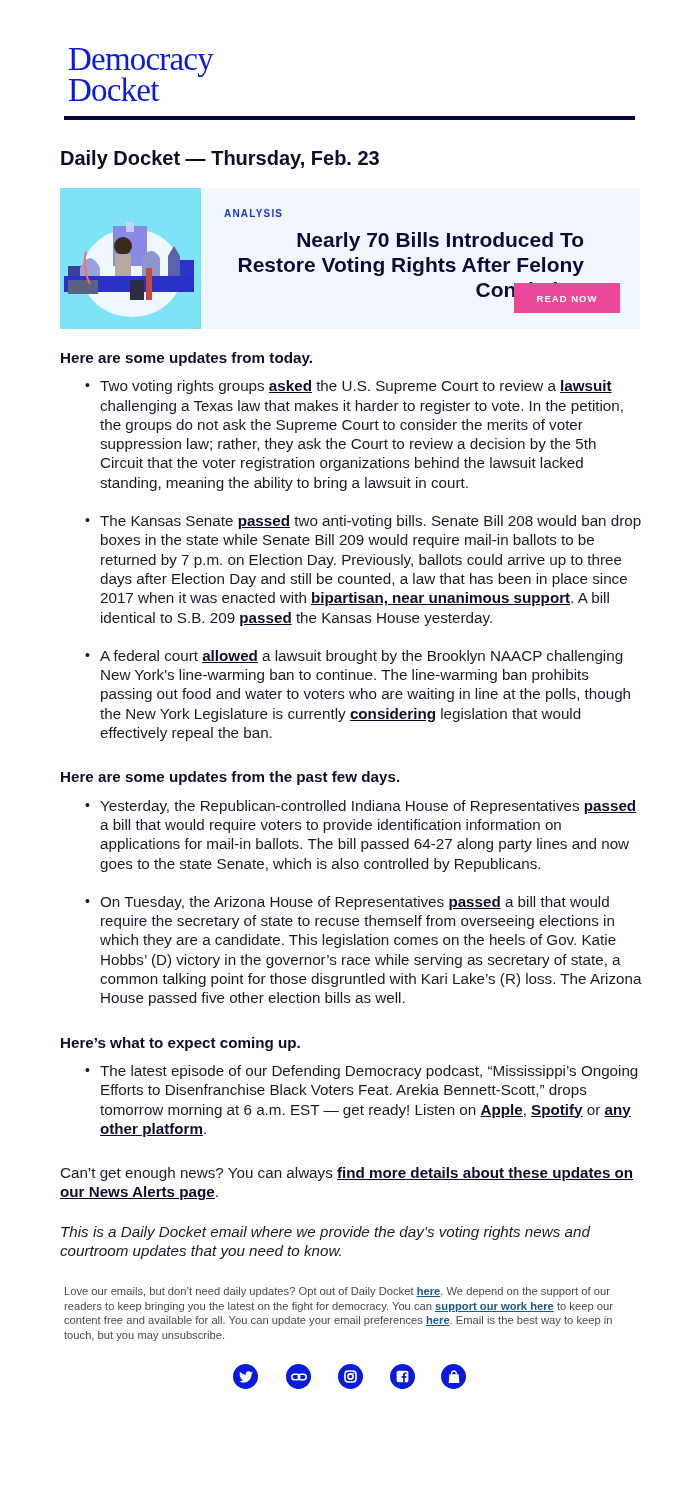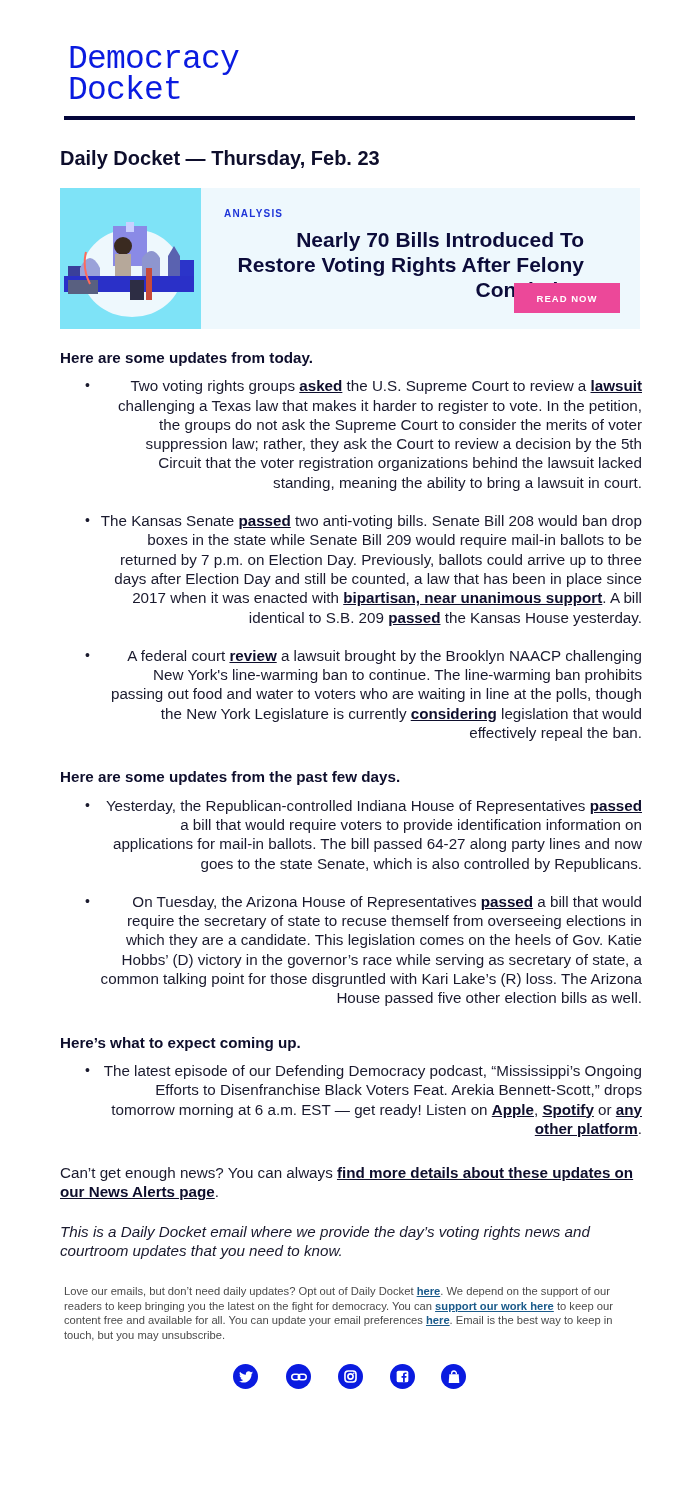--- a/index.html
+++ b/index.html
@@ -1,36 +1,36 @@
 <!DOCTYPE html>
 <html><head>
   <meta charset="utf-8">
   <style>
     * { box-sizing: border-box; margin: 0; padding: 0; }
     html, body { width: 700px; height: 1504px; background: #ffffff; }
     body { font-family: "Liberation Sans", sans-serif; color: #0e0e2c; position: relative; }
 
-    .logo { position: absolute; left: 68px; top: 44px; color: #0a1be0; font-family: Liberation Mono, monospace;
+    .logo { position: absolute; left: 68px; top: 44px; color: #0a1be0; font-family: Liberation Serif, serif;
             font-size: 33px; line-height: 31px; letter-spacing: -0.8px; font-weight: 400; }
     .logo span { display: block; }
     .rule { position: absolute; left: 64px; top: 116px; width: 571px; height: 4px; background: #04063a; }
 
     .date-title { position: absolute; left: 60px; top: 147px; font-size: 20px; font-weight: bold; color: #0e0e2c; }
 
     .banner { position: absolute; left: 60px; top: 188px; width: 580px; height: 141px; background: #eef8fd; }
     .banner-img { position: absolute; left: 0; top: 0; width: 141px; height: 141px; background: #7ee3f7; overflow: hidden; }
     .banner-text { position: absolute; left: 164px; top: 20px; }
     .eyebrow { font-size: 10px; font-weight: bold; letter-spacing: 1.2px; color: #1f35d8; }
     .headline { margin-top: 8px; font-size: 21px; font-weight: bold; line-height: 25px; color: #0c0c3a; width: 360px; text-align: right; }
     .read-now { position: absolute; left: 454px; top: 95px; width: 106px; height: 30px; background: #ec4899; color: #ffffff;
                 font-size: 9.5px; font-weight: bold; letter-spacing: 1px; display: flex; align-items: center; justify-content: center; }
 
     .content { position: absolute; left: 60px; top: 348px; width: 582px; font-size: 15.2px; line-height: 19.3px; color: #1a1a2e; }
     .section-h { font-weight: bold; color: #0e0e2c; margin-bottom: 9px; }
-    ul { list-style: none; padding-left: 40px; text-align: right; }
+    ul { list-style: none; padding-left: 40px; }
     li { position: relative; margin-bottom: 19px; }
     li::before { content: "•"; position: absolute; left: -15px; top: 0; font-size: 14px; }
     a { color: #0e0e2c; font-weight: bold; text-decoration: underline; }
     .gap { height: 6px; }
     .p { margin-bottom: 20px; }
     .italic { font-style: italic; }
 
     .footer { position: absolute; left: 64px; top: 1284px; width: 572px; text-align: left; font-size: 11.2px; line-height: 14.5px; color: #4a4a4a; }
     .footer a { color: #1a5a8a; }
 
@@ -75,21 +75,21 @@
   </div>
   <div class="read-now">READ NOW</div>
 </div>
 
 <div class="content">
 
   <div class="section-h">Here are some updates from today.</div>
   <ul>
     <li><span>Two voting rights groups </span><a>asked</a><span> the U.S. Supreme Court to review a </span><a>lawsuit</a><span> challenging a Texas law that makes it harder to register to vote. In the petition, the groups do not ask the Supreme Court to consider the merits of voter suppression law; rather, they ask the Court to review a decision by the 5th Circuit that the voter registration organizations behind the lawsuit lacked standing, meaning the ability to bring a lawsuit in court.</span></li>
     <li><span>The Kansas Senate </span><a>passed</a><span> two anti-voting bills. Senate Bill 208 would ban drop boxes in the state while Senate Bill 209 would require mail-in ballots to be returned by 7 p.m. on Election Day. Previously, ballots could arrive up to three days after Election Day and still be counted, a law that has been in place since 2017 when it was enacted with </span><a>bipartisan, near unanimous support</a><span>. A bill identical to S.B. 209 </span><a>passed</a><span> the Kansas House yesterday.</span></li>
-    <li><span>A federal court </span><a>review</a><span> a lawsuit brought by the Brooklyn NAACP challenging New York's line-warming ban to continue. The line-warming ban prohibits passing out food and water to voters who are waiting in line at the polls, though the New York Legislature is currently </span><a>considering</a><span> legislation that would effectively repeal the ban.</span></li>
+    <li><span>A federal court </span><a>allowed</a><span> a lawsuit brought by the Brooklyn NAACP challenging New York's line-warming ban to continue. The line-warming ban prohibits passing out food and water to voters who are waiting in line at the polls, though the New York Legislature is currently </span><a>considering</a><span> legislation that would effectively repeal the ban.</span></li>
   </ul>
   <div class="gap"></div>
 
   <div class="section-h">Here are some updates from the past few days.</div>
   <ul>
     <li><span>Yesterday, the Republican-controlled Indiana House of Representatives </span><a>passed</a><span> a bill that would require voters to provide identification information on applications for mail-in ballots. The bill passed 64-27 along party lines and now goes to the state Senate, which is also controlled by Republicans.</span></li>
     <li><span>On Tuesday, the Arizona House of Representatives </span><a>passed</a><span> a bill that would require the secretary of state to recuse themself from overseeing elections in which they are a candidate. This legislation comes on the heels of Gov. Katie Hobbs’ (D) victory in the governor’s race while serving as secretary of state, a common talking point for those disgruntled with Kari Lake’s (R) loss. The Arizona House passed five other election bills as well.</span></li>
   </ul>
   <div class="gap"></div>
 

